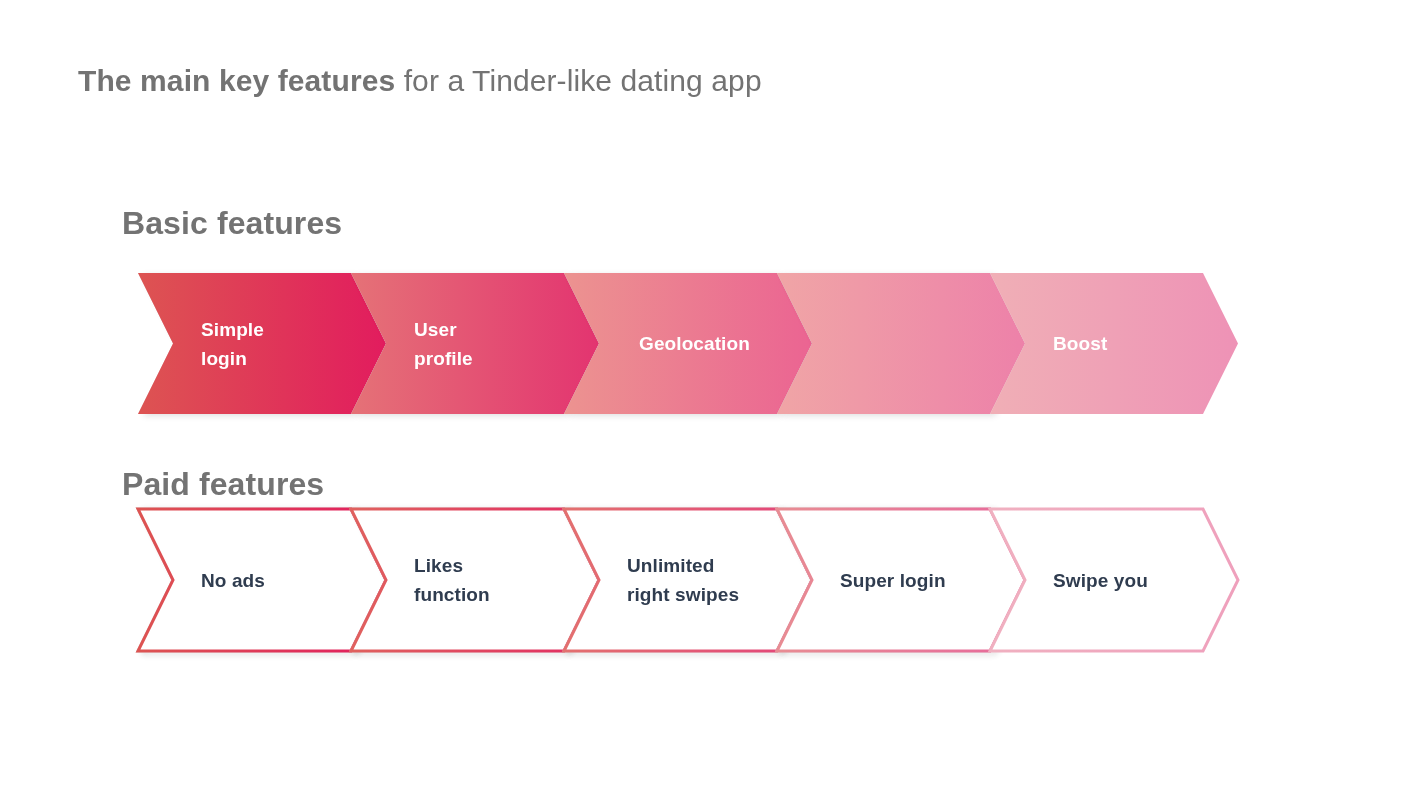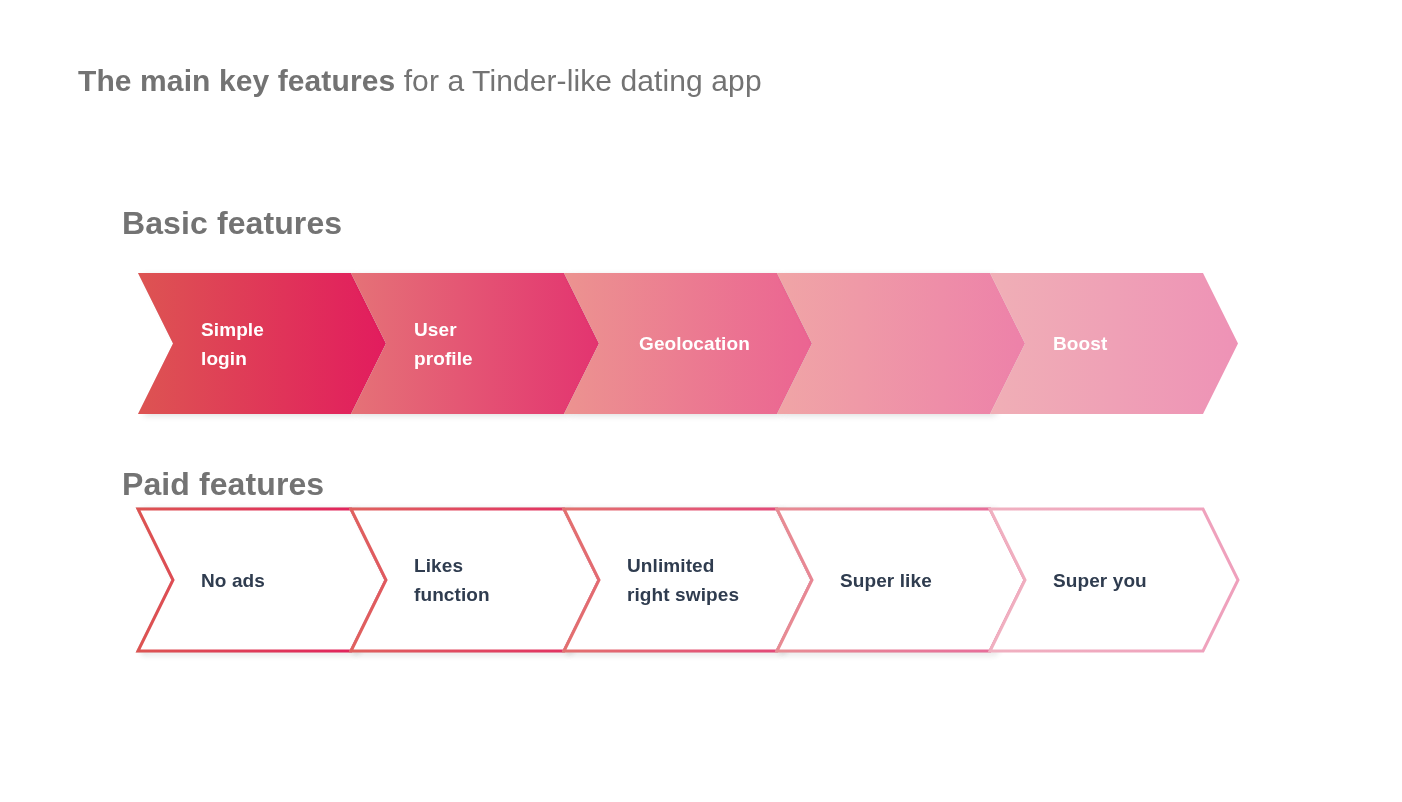--- a/index.html
+++ b/index.html
@@ -182,17 +182,17 @@
         <path d="M 548 509 L 761 509 L 796 580 L 761 651 L 548 651 L 583 580 Z" fill="#ffffff" stroke="url(#g1_2)" stroke-width="3" stroke-linejoin="miter" style="pointer-events: auto;"></path>
         <path d="M 761 509 L 974 509 L 1009 580 L 974 651 L 761 651 L 796 580 Z" fill="none" stroke="#c9c9c9" stroke-width="3" filter="url(#shadow1)" opacity="0.8"></path>
         <path d="M 761 509 L 974 509 L 1009 580 L 974 651 L 761 651 L 796 580 Z" fill="#ffffff" stroke="url(#g1_3)" stroke-width="3" stroke-linejoin="miter" style="pointer-events: auto;"></path>
         <path d="M 974 509 L 1187 509 L 1222 580 L 1187 651 L 974 651 L 1009 580 Z" fill="#ffffff" stroke="url(#g1_4)" stroke-width="3" stroke-linejoin="miter" style="pointer-events: auto;"></path>
       </svg>
   <div class="chev-label paid" style="left: 185px; top: 565.5px; text-align: right;">No ads</div>
       <div class="chev-label paid" style="left: 398px; top: 551px;">Likes
 function</div>
       <div class="chev-label paid" style="left: 611px; top: 551px;">Unlimited
 right swipes</div>
-      <div class="chev-label paid" style="left: 824px; top: 565.5px;">Super like</div>
-      <div class="chev-label paid" style="left: 1037px; top: 565.5px;">Super you</div>
+      <div class="chev-label paid" style="left: 824px; top: 565.5px;">Super login</div>
+      <div class="chev-label paid" style="left: 1037px; top: 565.5px;">Swipe you</div>
     </div>
 
 </div>
 
 </body></html>

